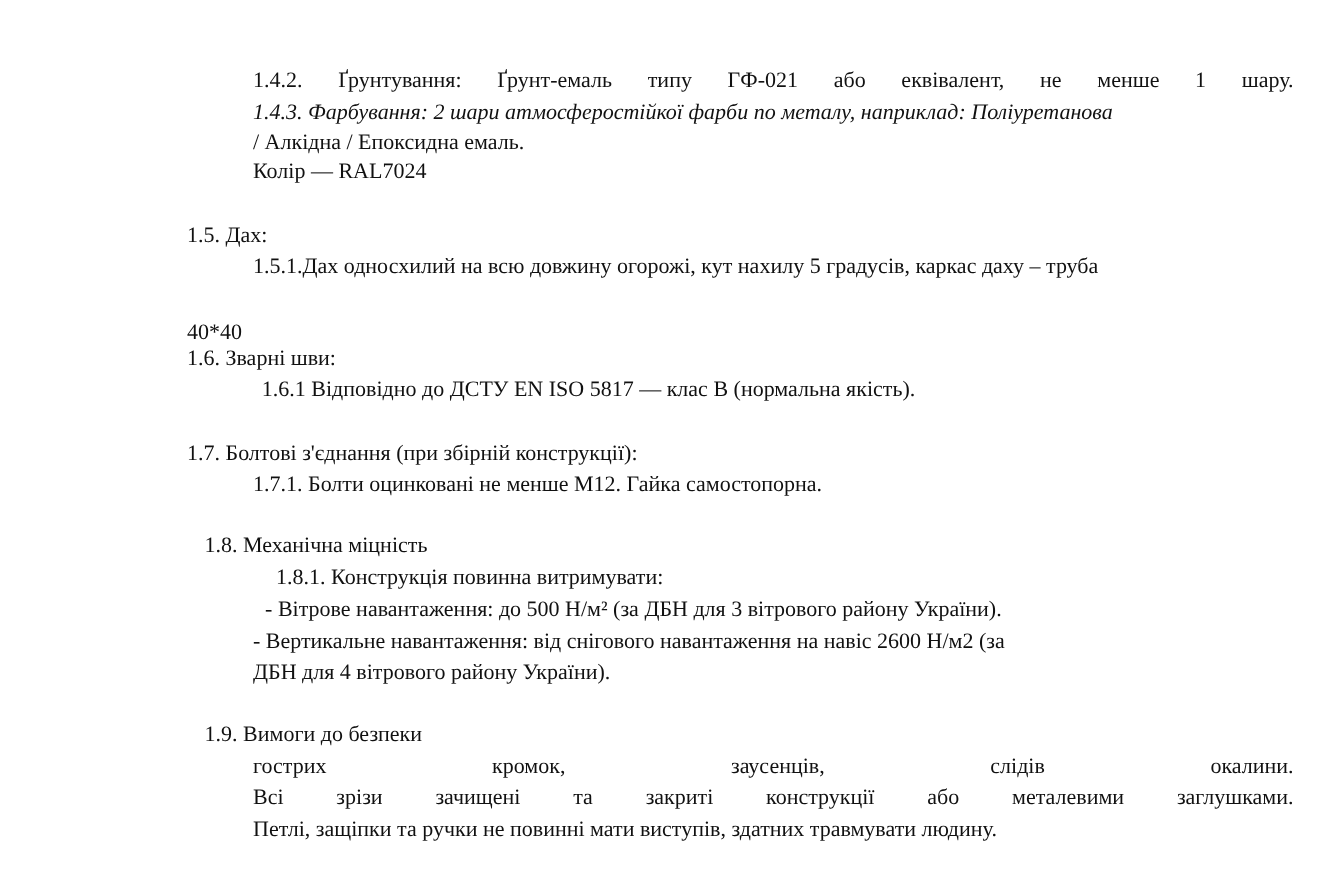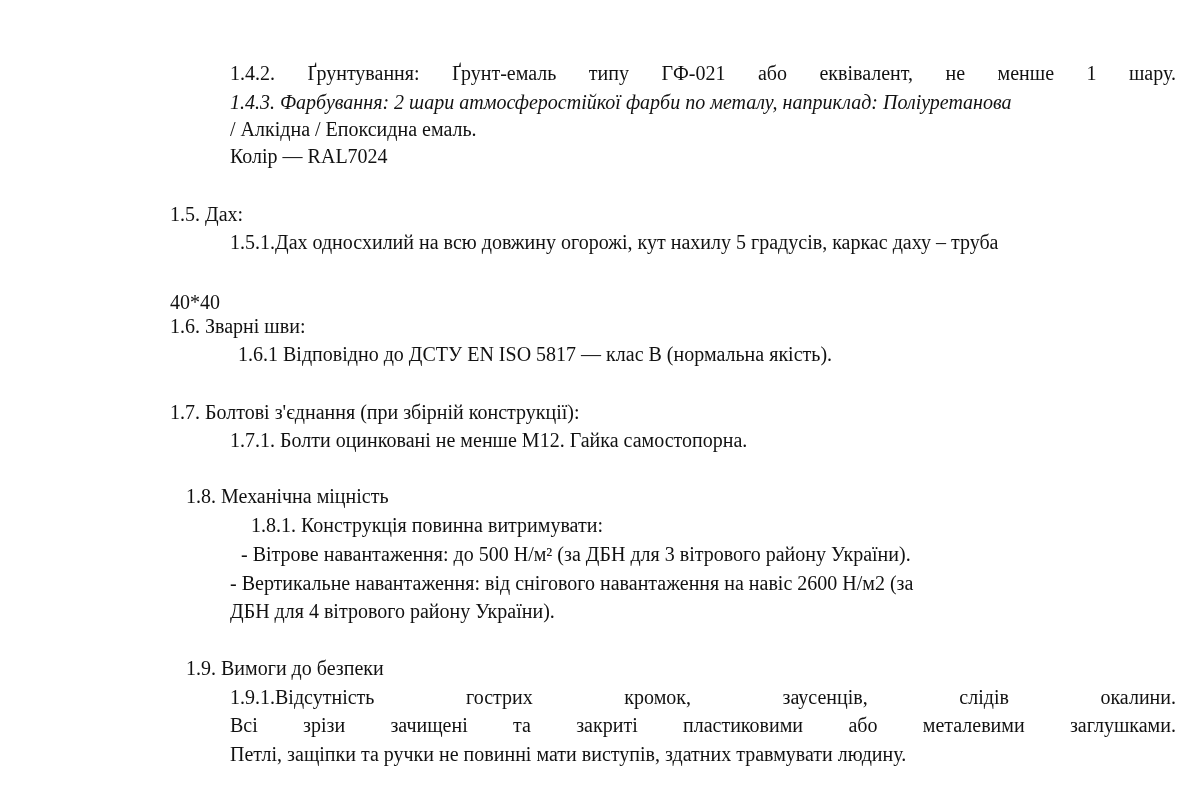--- a/index.html
+++ b/index.html
@@ -45,31 +45,30 @@
 <div class="ln" style="left:230px; top:426px;text-align:center;">1.7.1. Болти оцинковані не менше М12. Гайка самостопорна.</div>
 
 <div class="ln" style="left:186px; top:482px;">1.8. Механічна міцність</div>
 <div class="ln" style="left:230px; top:511px;margin-left:21px;">1.8.1. Конструкція повинна витримувати:</div>
 <div class="ln" style="left:241px; top:540px;font-family:Liberation Serif, serif;">- Вітрове навантаження: до 500 Н/м² (за ДБН для 3 вітрового району України).</div>
 <div class="ln" style="left:230px; top:569px;">- Вертикальне навантаження: від снігового навантаження на навіс 2600 Н/м2 (за</div>
 <div class="ln" style="left:230px; top:597px;">ДБН для 4 вітрового району України).</div>
 
 <div class="ln" style="left:186px; top:654px;">1.9.  Вимоги до безпеки</div>
 <div class="ln just" style="left:230px; top:683px; width:946px;">
-  <span>1.9.1.Відсутність</span>
   <span>гострих</span>
   <span>кромок,</span>
   <span>заусенців,</span>
   <span>слідів</span>
   <span>окалини.</span>
 </div>
 <div class="ln just" style="left:230px; top:711px; width:946px;">
   <span>Всі</span>
   <span>зрізи</span>
   <span>зачищені</span>
   <span>та</span>
   <span>закриті</span>
-  <span>пластиковими</span>
+  <span>конструкції</span>
   <span>або</span>
   <span>металевими</span>
   <span>заглушками.</span>
 </div>
 <div class="ln" style="left:230px; top:740px;">Петлі, защіпки та ручки не повинні мати виступів, здатних травмувати людину.</div>
 
 </body></html>

